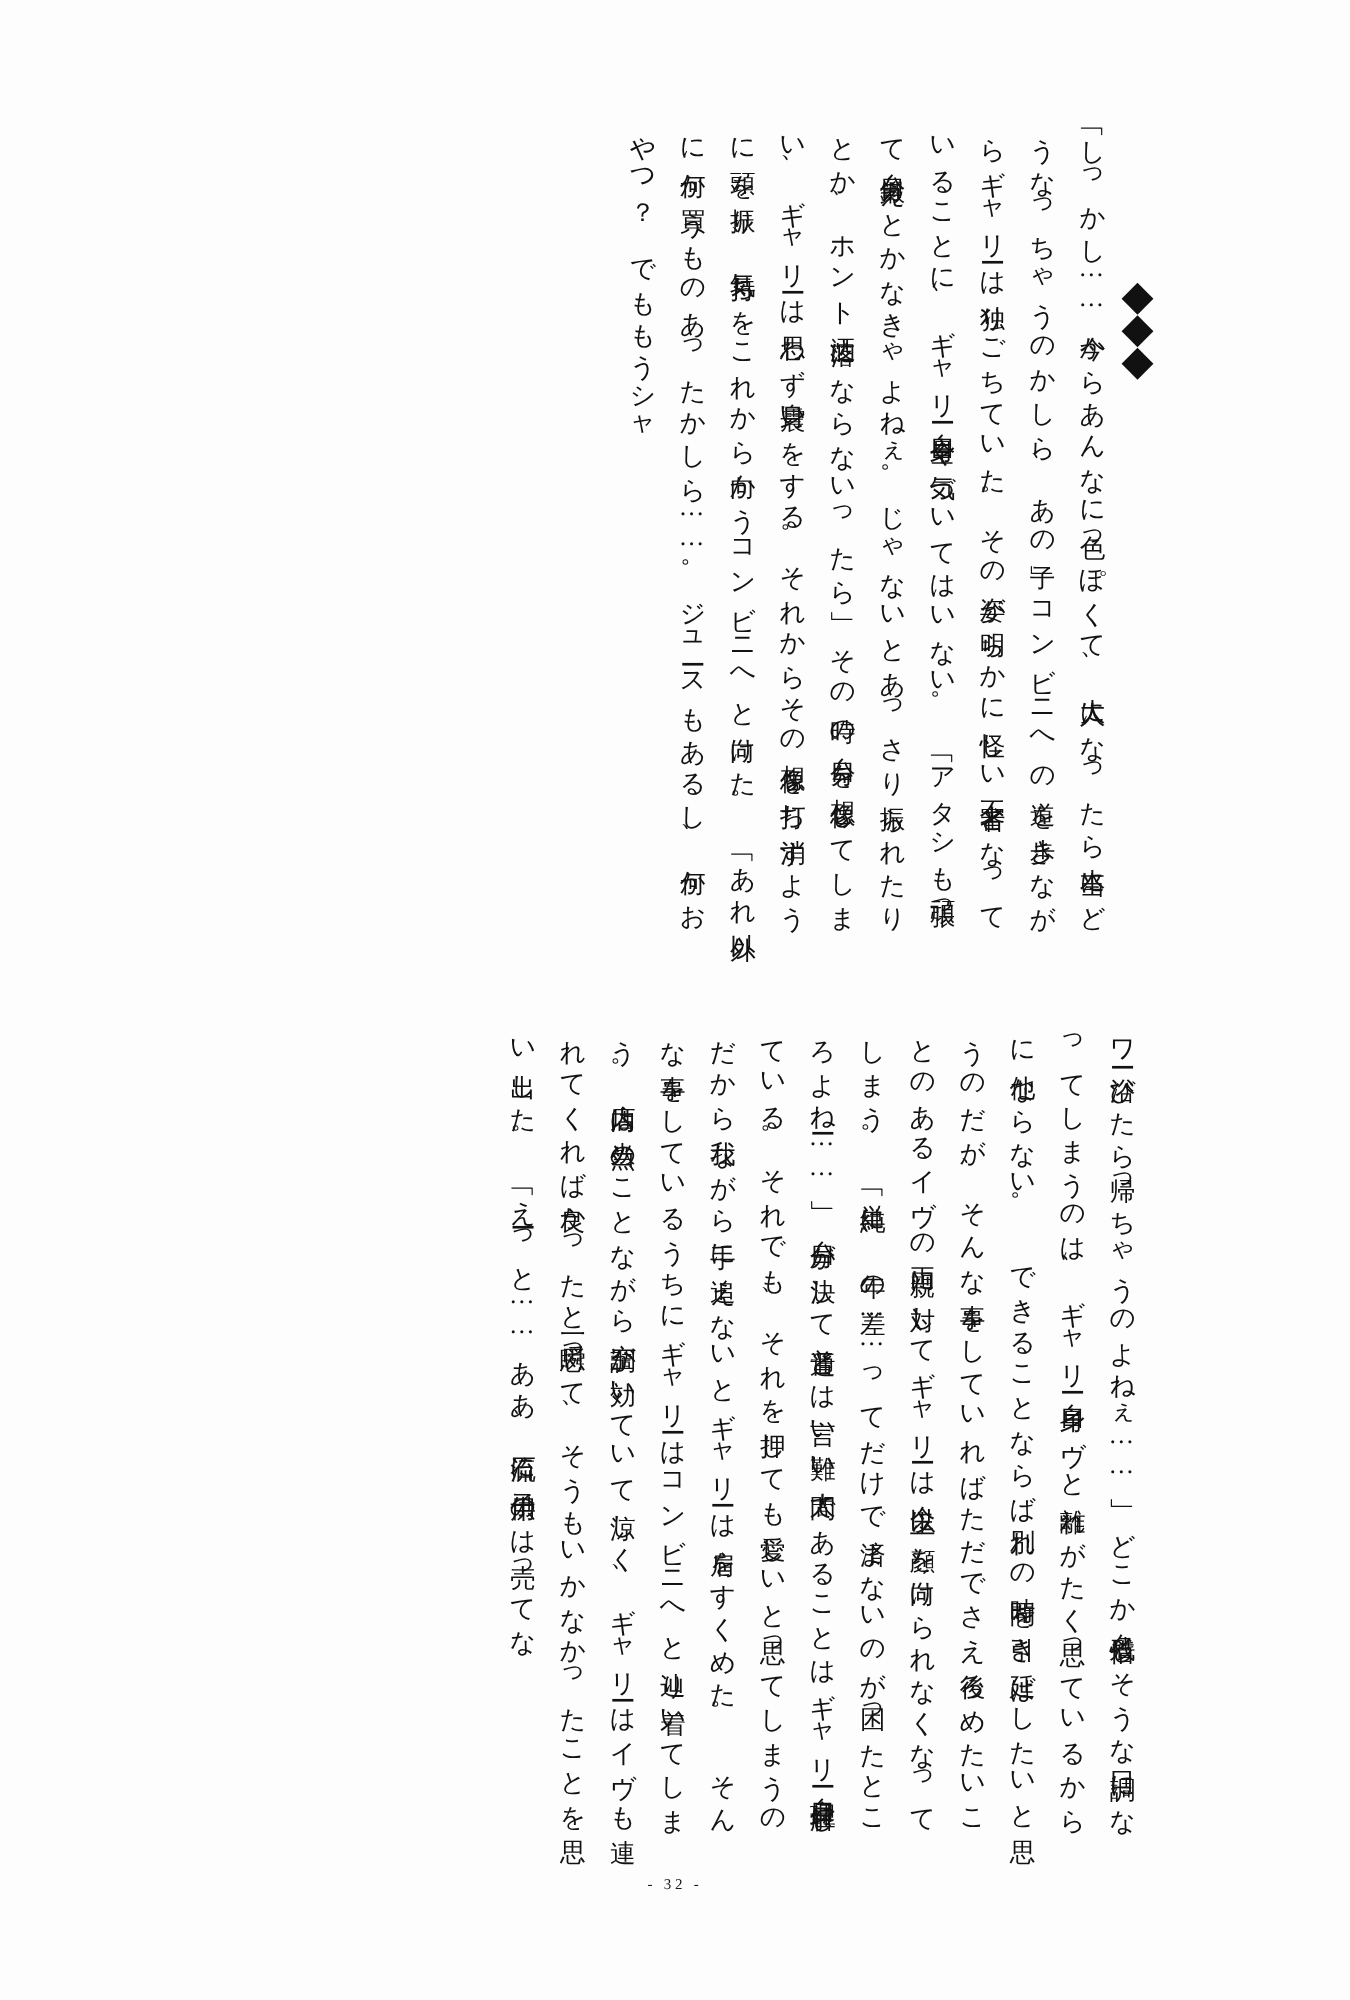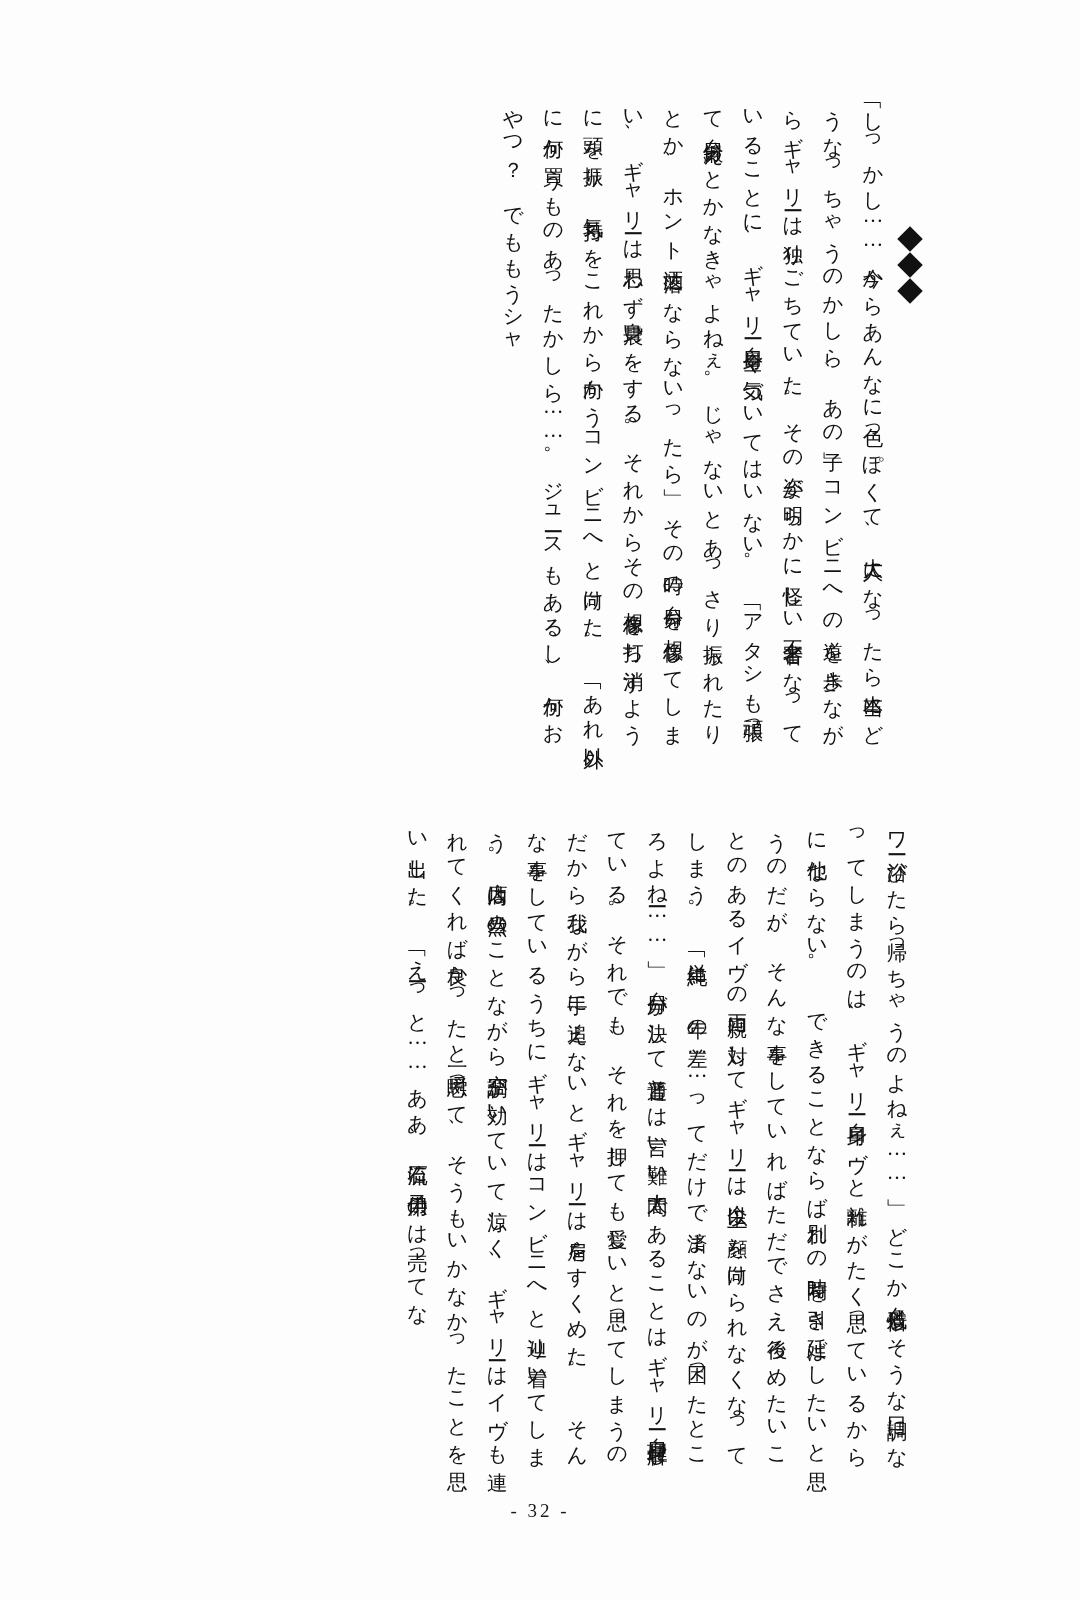--- a/index.html
+++ b/index.html
@@ -74,21 +74,21 @@
     padding: 0;
   }
 
   
   .page-number {
     position: absolute;
     left: 0;
     right: 0;
     top: 1500px;
     text-align: center;
-    font-size: 19px;
+    font-size: 12px;
     letter-spacing: 3px;
     font-family: "Liberation Serif", "DejaVu Serif", serif;
     color: #1a1a1a;
   }
 </style>
 </head>
 <body>
 
 <div class="page">
 

